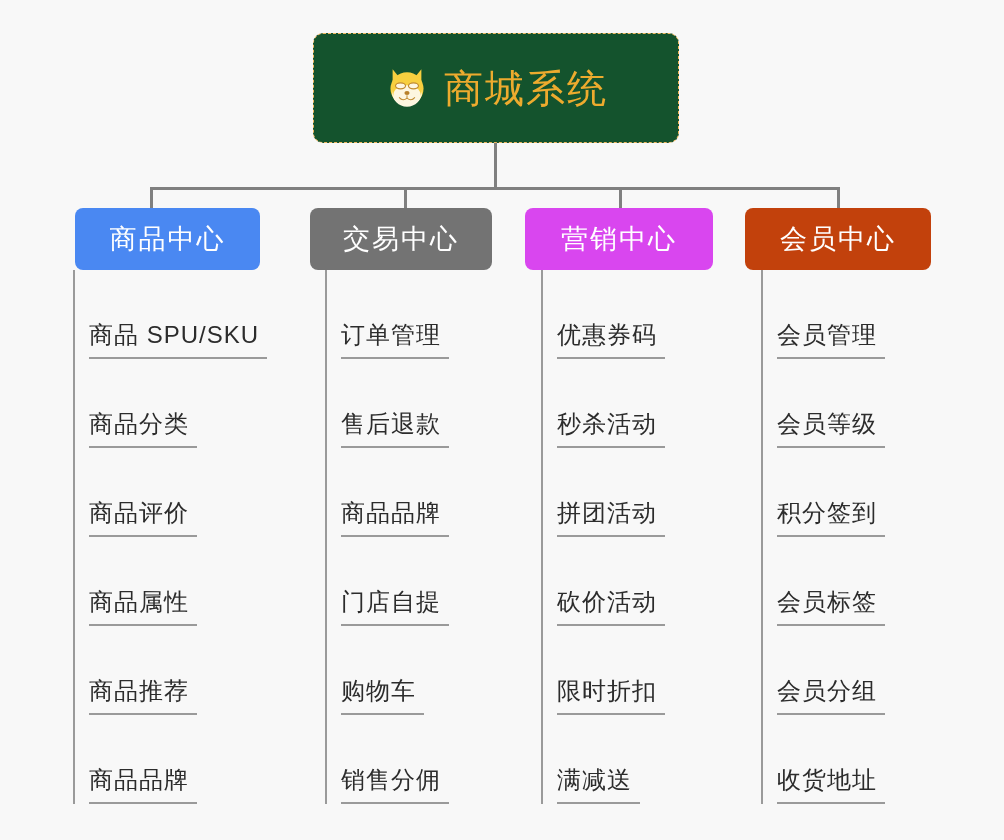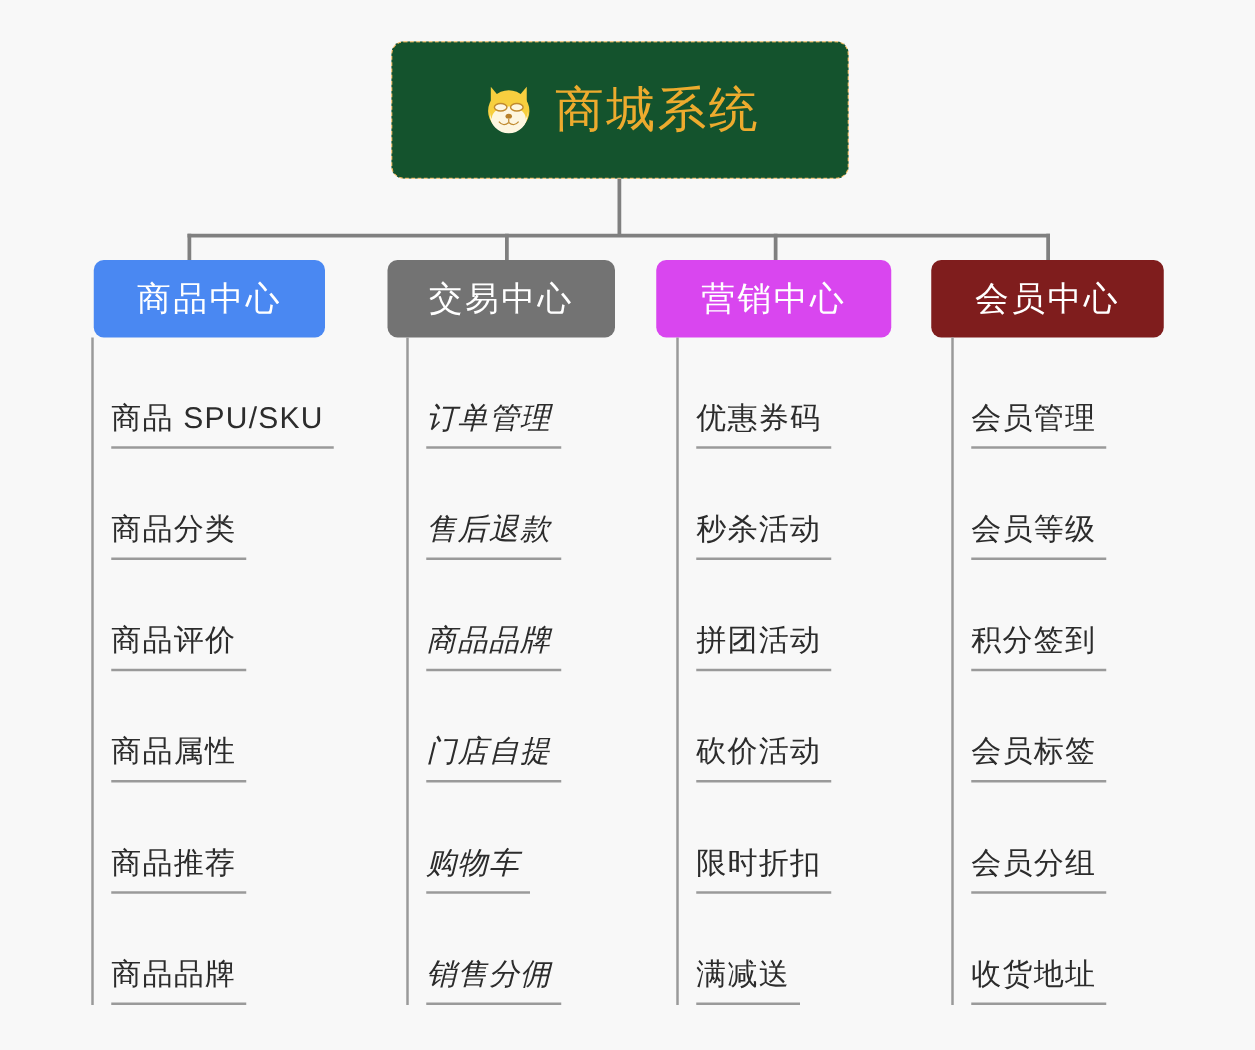--- a/index.html
+++ b/index.html
@@ -71,29 +71,29 @@
     align-items: center;
     justify-content: center;
     color: #ffffff;
     font-size: 27px;
     letter-spacing: 2px;
     box-sizing: border-box;
   }
   .head-1 { left: 58px;  top: 208px; width: 185px; background: #4a88f2; margin-left: 17px; }
   .head-2 { left: 310px; top: 208px; width: 182px; background: #737373; }
   .head-3 { left: 525px; top: 208px; width: 188px; background: #d946ef; }
-  .head-4 { left: 745px; top: 208px; width: 186px; background: #7f1d1d; }
+  .head-4 { left: 745px; top: 208px; width: 186px; background: #c2410c; }
 
   
   .col {
     position: absolute;
     top: 270px;
   }
   .col-1 { left: 73px; }
-  .col-2 { left: 325px; font-style: italic; }
+  .col-2 { left: 325px; }
   .col-3 { left: 541px; }
   .col-4 { left: 761px; }
 
   .col-spine {
     position: absolute;
     left: 0;
     top: 0;
     width: 2px;
     background: #9a9a9a;
   }

